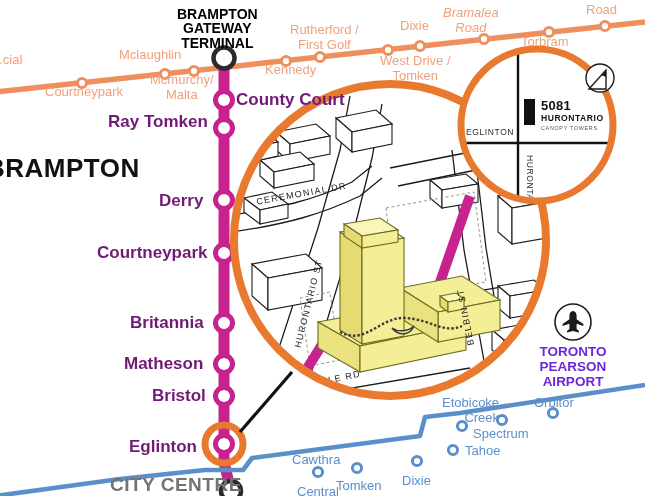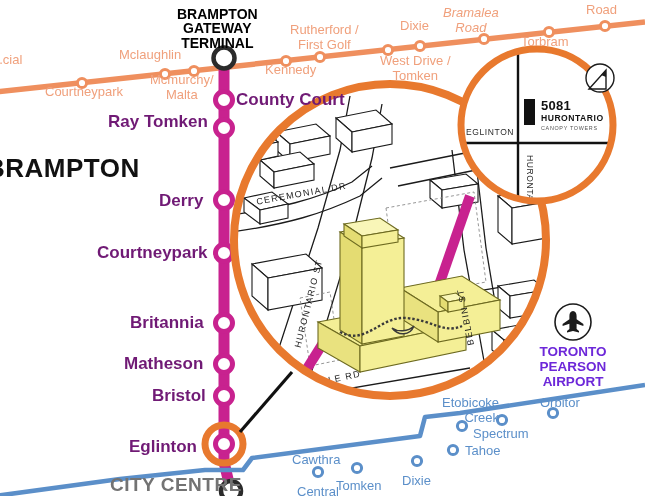--- a/index.html
+++ b/index.html
@@ -268,19 +268,19 @@
 <div class="lbl" style="left:-14px;top:153px;color:#111;font-weight:700;font-size:26px;letter-spacing:.5px;">BRAMPTON</div>
 
 <div class="lbl sta-blu" style="left:297px;top:484px;">Central</div>
 <div class="lbl sta-blu" style="left:292px;top:452px;">Cawthra</div>
 <div class="lbl sta-blu" style="left:336px;top:478px;">Tomken</div>
 <div class="lbl sta-blu" style="left:402px;top:473px;">Dixie</div>
 <div class="lbl sta-blu" style="left:465px;top:443px;">Tahoe</div>
 <div class="lbl sta-blu" style="left:442px;top:396px;line-height:1.12;white-space:pre;text-align:right;">Etobicoke
 Creek</div>
 <div class="lbl sta-blu" style="left:473px;top:426px;">Spectrum</div>
-<div class="lbl sta-blu" style="left:534px;top:395px;margin-left:6px;">Orbitor</div>
+<div class="lbl sta-blu" style="left:534px;top:395px;">Orbitor</div>
 
 <div class="lbl airport" style="left:533px;top:344px;width:80px;">
   <div>TORONTO</div>
   <div>PEARSON</div>
   <div>AIRPORT</div>
 </div>
 
 </body></html>

